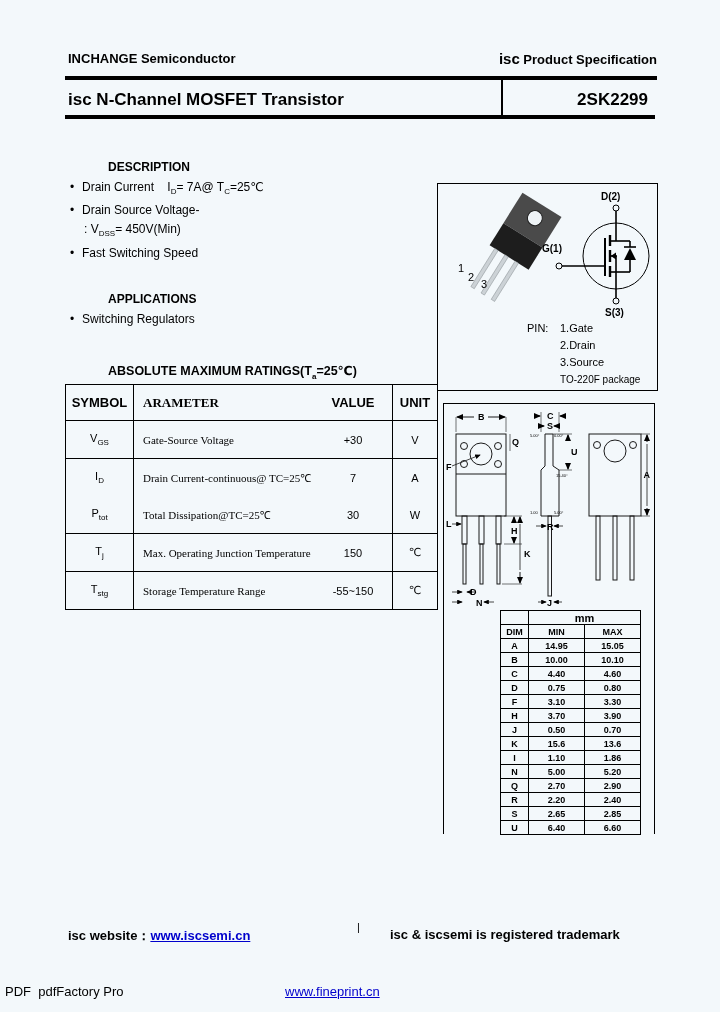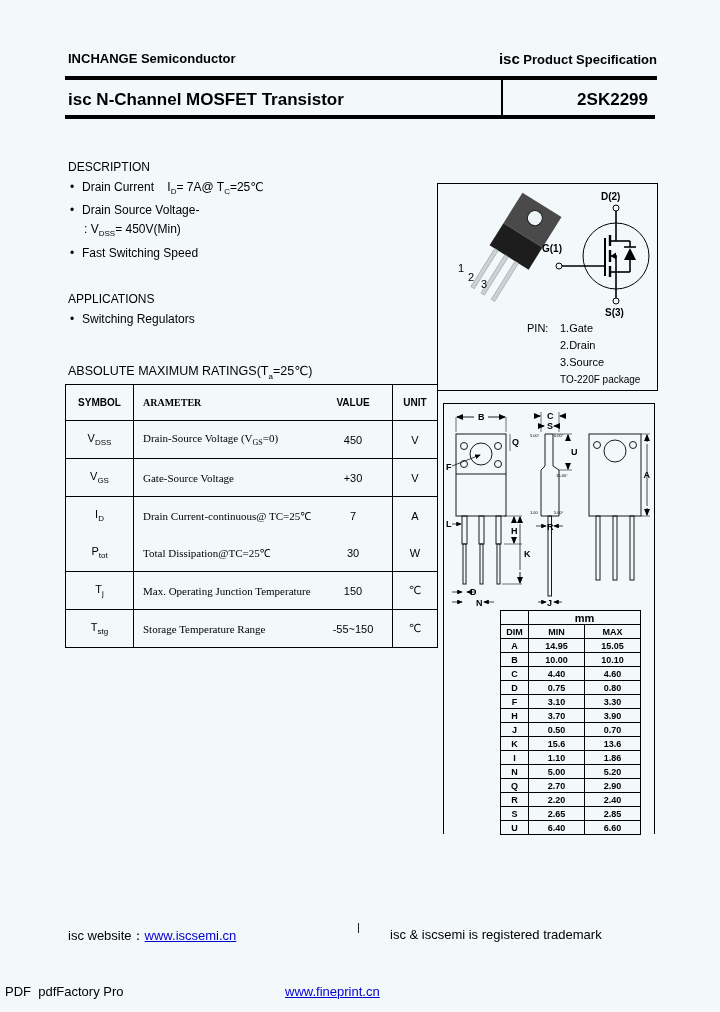--- a/index.html
+++ b/index.html
@@ -10,52 +10,52 @@
   .b{font-weight:bold;}
   .pre{white-space:pre;}
   .rule{position:absolute;background:#000;}
   
   .company{left:68px;top:51px;font-size:13px;font-weight:bold;}
   .spec{right:63px;top:50px;font-size:13px;font-weight:bold;}
   .spec .brand{font-size:15px;}
   .prod-title{left:68px;top:90px;font-size:17px;font-weight:bold;}
   .part-no{right:72px;top:90px;font-size:17px;font-weight:bold;}
   
-  .sec-h{font-size:12px;font-weight:normal;}
+  .sec-h{font-size:12px;font-weight:bold;margin-left:40px;}
   .bullets{font-size:12px;line-height:19px;}
   .blt{display:inline-block;width:12px;}
   sub{font-size:8px;}
   
   .ratings{border-collapse:collapse;table-layout:fixed;font-size:11px;}
   .ratings td{border-top:1px solid #000;padding:0;vertical-align:middle;}
   .ratings{border:1px solid #000;}
   .ratings .c-sym{width:67px;text-align:center;border-right:1px solid #000;}
   .ratings .c-par{width:258px;}
   .ratings .c-unit{width:44px;text-align:center;border-left:1px solid #000;}
   .ratings tr td{height:37px;}
-  .ratings tr.hd td{height:35px;font-weight:bold;font-size:10px;}
+  .ratings tr.hd td{height:35px;font-weight:bold;font-size:13px;}
   .ratings tr.merged td{border-top:none;}
   .pv{display:flex;align-items:center;}
   .ptext{flex:1;padding-left:9px;font-family:Liberation Serif, serif;}
   .val{width:70px;text-align:center;margin-right:4px;}
   
   .pkg-box{left:437px;top:183px;width:219px;height:206px;border:1px solid #000;}
   .dim-box{left:443px;top:403px;width:210px;height:430px;border:1px solid #000;border-bottom:none;}
   svg text{font-family:"Liberation Sans","DejaVu Sans",sans-serif;fill:#000;}
   .lbl{font-size:9px;font-weight:bold;}
   .tiny{font-size:4px;}
   .pin-t{font-size:11px;}
   .sym-t{font-size:10px;font-weight:bold;}
   
   .dims{border-collapse:collapse;table-layout:fixed;font-size:9px;font-weight:bold;}
   .dims td{border:1px solid #000;text-align:center;padding:0;height:13px;}
   .dims .cd{width:27px;} .dims .cm{width:55px;} .dims .cx{width:55px;}
   .dims .mmh{font-size:11px;}
   
-  .foot1{top:927px;font-size:13px;font-weight:normal;}
+  .foot1{top:927px;font-size:13px;font-weight:bold;}
   a{color:#0000cc;}
   .divider{left:357px;top:921px;font-size:11px;}
   .pdfline{left:5px;top:984px;font-size:13px;}
   .fineprint{left:285px;top:984px;font-size:13px;}
 </style>
 </head>
 <body>
 
 <div id="page">
 
@@ -91,30 +91,20 @@
     <tbody>
         <tr class="hd">
       <td class="c-sym">SYMBOL</td>
       <td class="c-par">
             <div class="pv">
               <span class="ptext">ARAMETER</span>
               <span class="val">VALUE</span>
             </div>
           </td>
       <td class="c-unit">UNIT</td>
-    </tr>
-    <tr>
-      <td class="c-sym"><span>V</span><sub>DSS</sub></td>
-      <td class="c-par">
-            <div class="pv">
-              <span class="ptext"><span>Drain-Source Voltage (V</span><sub>GS</sub><span>=0)</span></span>
-              <span class="val">450</span>
-            </div>
-          </td>
-      <td class="c-unit">V</td>
     </tr>
     <tr>
       <td class="c-sym"><span>V</span><sub>GS</sub></td>
       <td class="c-par">
             <div class="pv">
               <span class="ptext">Gate-Source Voltage</span>
               <span class="val">+30</span>
             </div>
           </td>
       <td class="c-unit">V</td>

